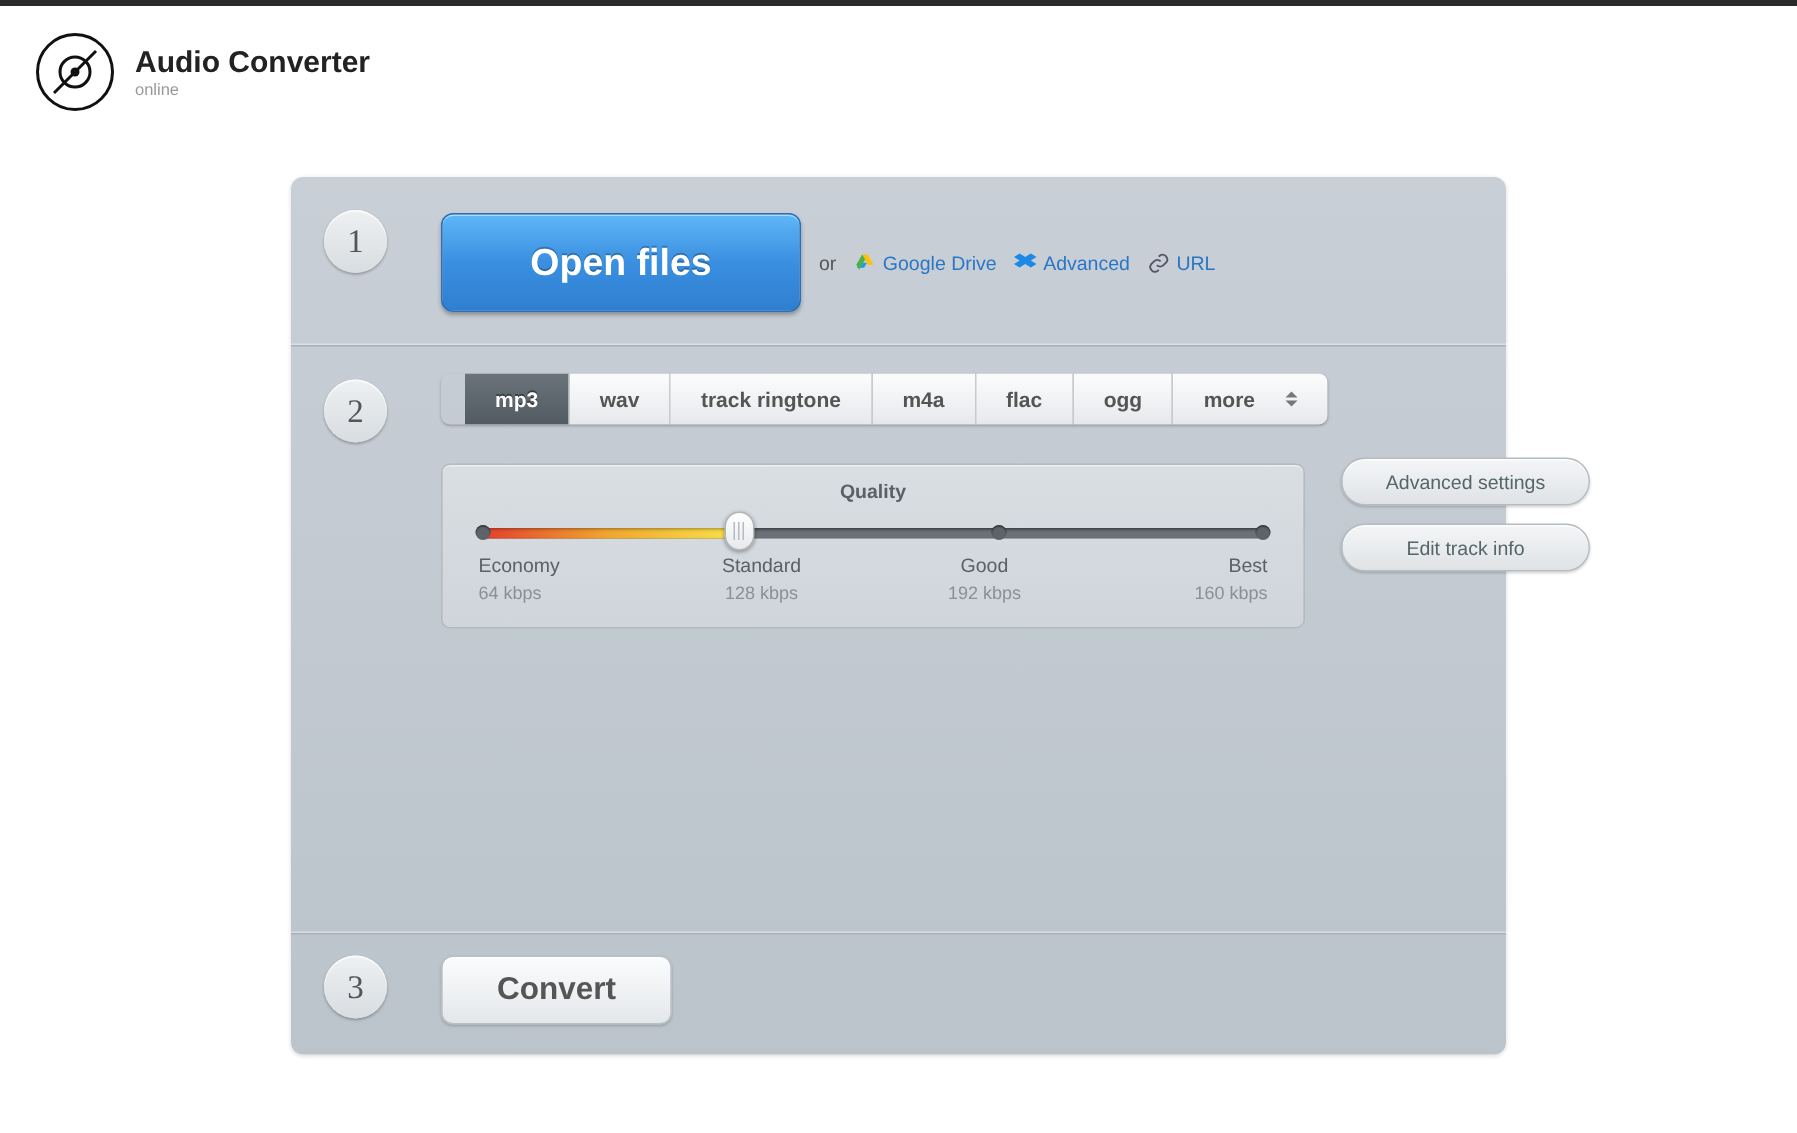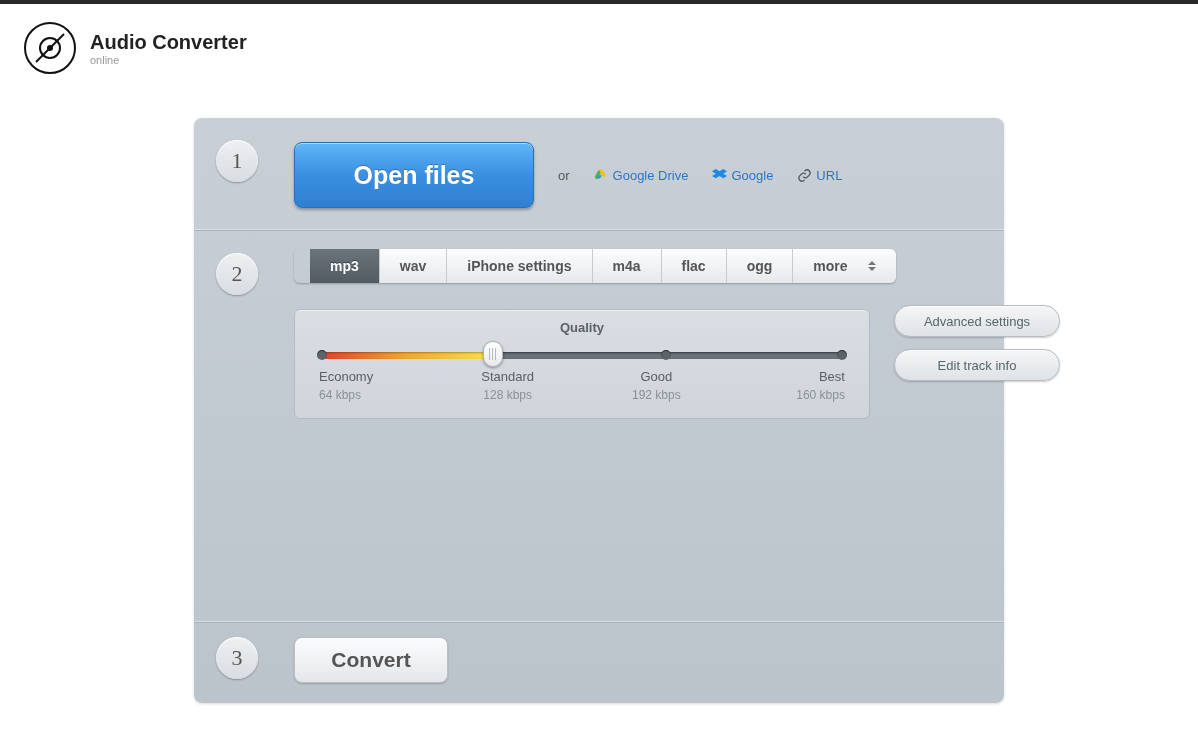--- a/index.html
+++ b/index.html
@@ -76,21 +76,21 @@
     font-size: 22px;
     color: #555;
     font-family: Georgia, serif;
   }
   .section-3 .step-badge { top: 14px; }
 
   
   .open-row {
     display: flex;
     align-items: center;
-    gap: 24px;
+    gap: 12px;
   }
   .btn-open {
     display: inline-flex;
     align-items: center;
     justify-content: center;
     width: 240px; height: 66px;
     background: linear-gradient(#5fb6f7, #3a8fe0 50%, #2f7fd0);
     border: 1px solid #2a6fb8;
     border-radius: 8px;
     color: #fff;
@@ -302,41 +302,41 @@
         </span>
         <span>Google Drive</span>
       </a>
 
       <a class="src-link">
         <span class="icon16">
           <svg viewBox="0 0 32 32">
               <path fill="#1E88E5" d="M8 2L0 7l8 5-8 5 8 5 8-5 8 5 8-5-8-5 8-5-8-5-8 5z"></path>
             </svg>
         </span>
-        <span>Google</span>
+        <span>Advanced</span>
       </a>
 
       <a class="src-link">
         <span class="icon16">
           <svg viewBox="0 0 24 24">
               <path fill="none" stroke="#556" stroke-width="2" d="M10 14a5 5 0 0 0 7 0l3-3a5 5 0 0 0-7-7l-1 1M14 10a5 5 0 0 0-7 0l-3 3a5 5 0 0 0 7 7l1-1"></path>
             </svg>
         </span>
         <span>URL</span>
       </a>
     </div>
   </div>
 
   <div class="section section-2 divider-below">
     <div class="step-badge">2</div>
 
     <div class="tabs">
       <div class="tab active">mp3</div>
       <div class="tab">wav</div>
-      <div class="tab">iPhone settings</div>
+      <div class="tab">track ringtone</div>
       <div class="tab">m4a</div>
       <div class="tab">flac</div>
       <div class="tab">ogg</div>
       <div class="tab more">
         <span>more</span>
         <span class="sort-caret">
           <span class="up"></span>
             <span class="dn"></span>
         </span>
       </div>

